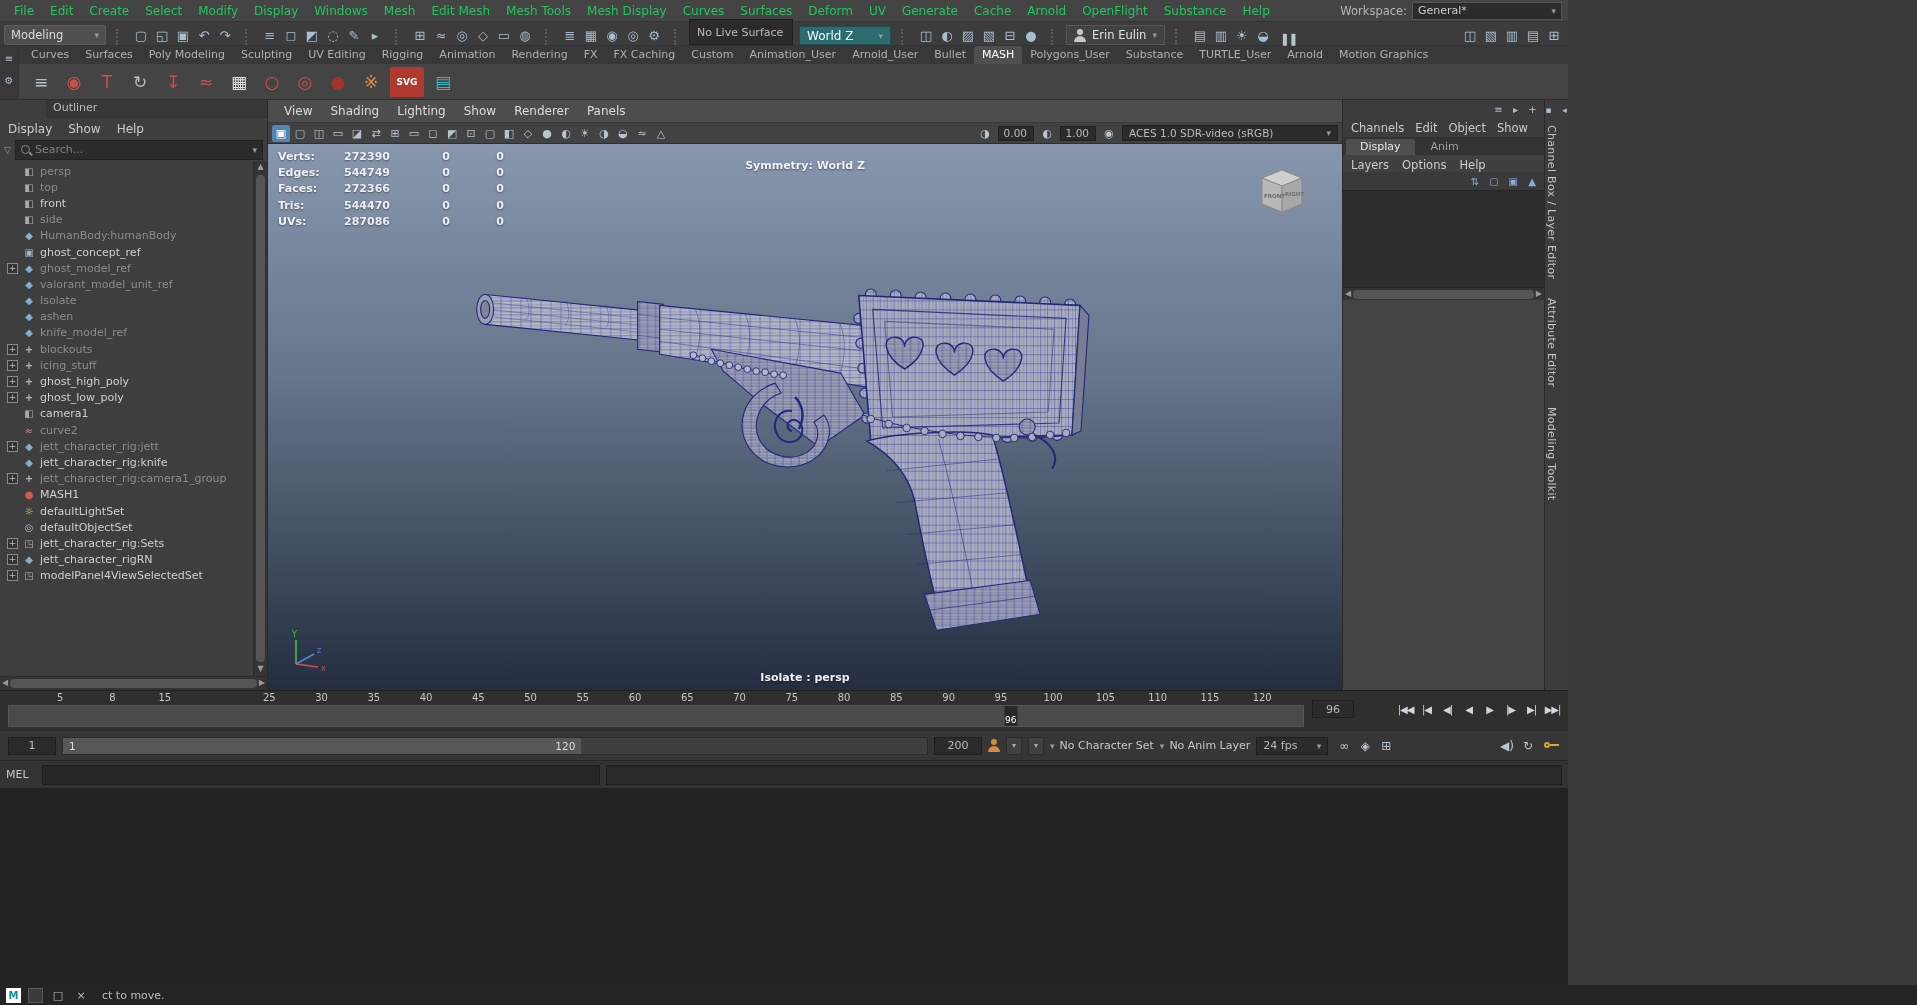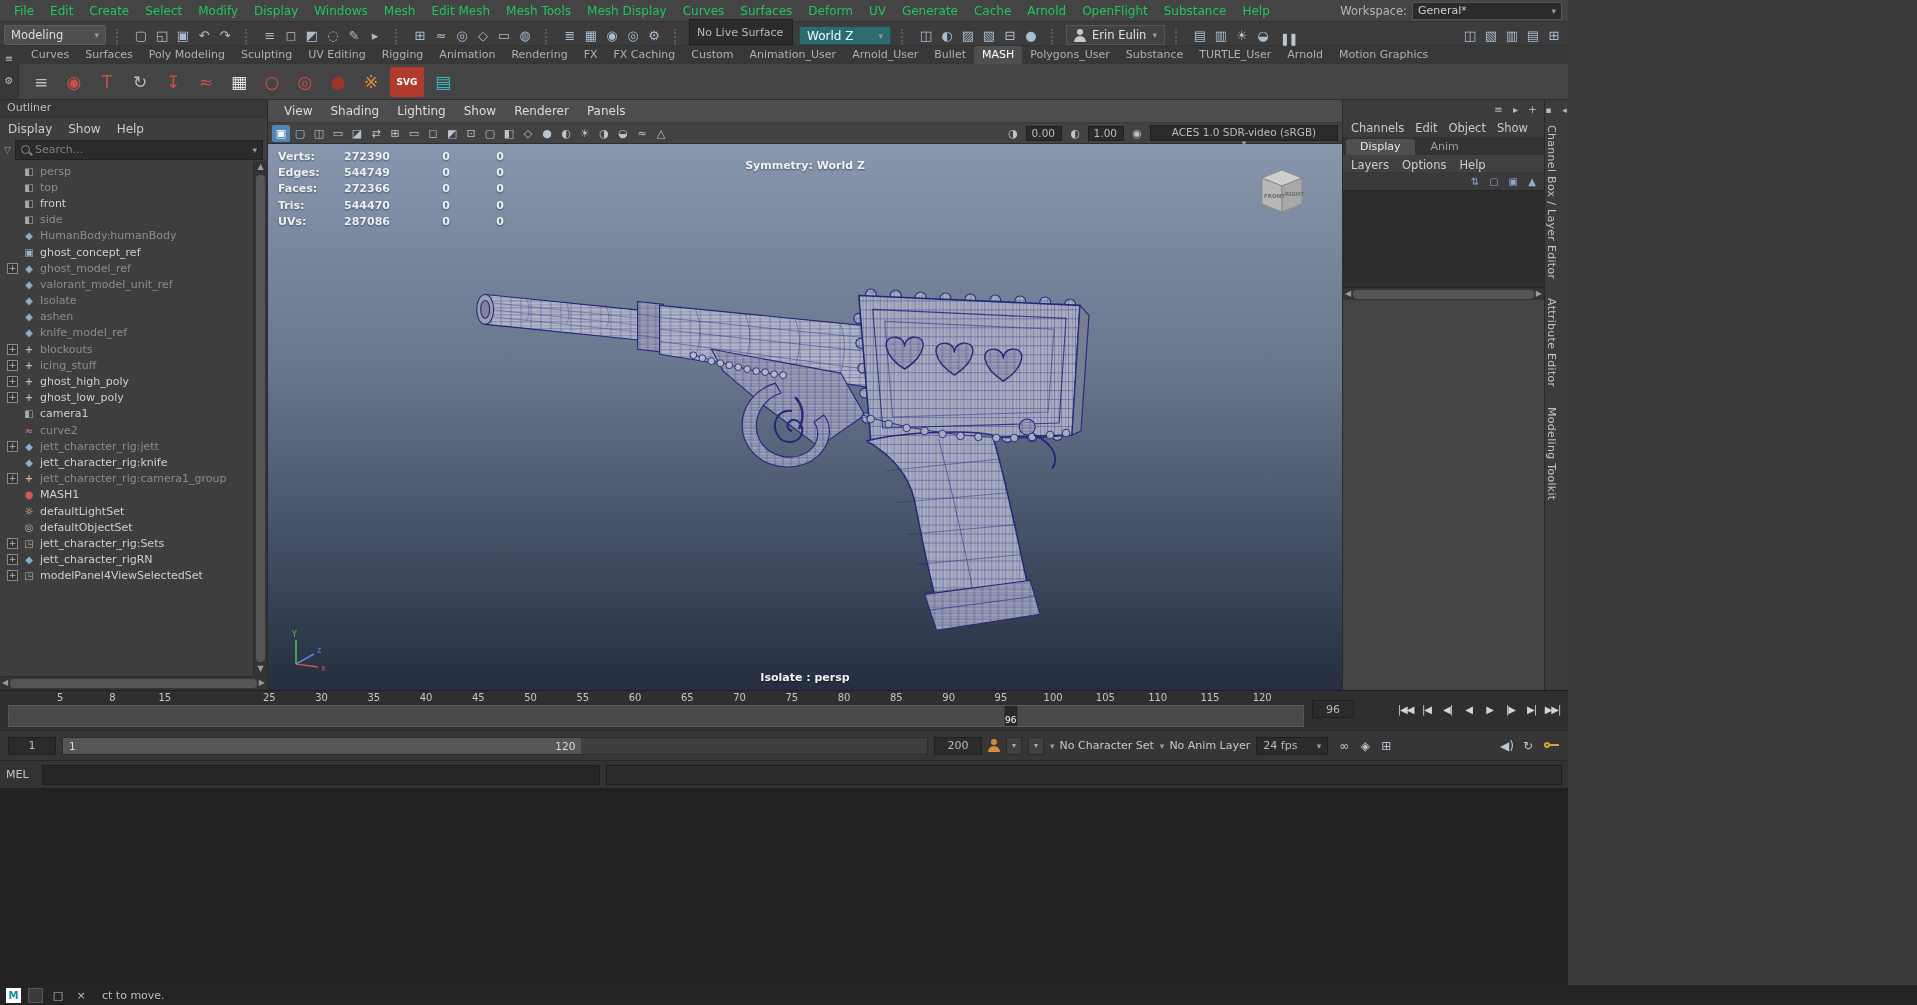--- a/index.html
+++ b/index.html
@@ -47,21 +47,21 @@
   .c-bw{color:#e0e0e0;} .c-grn{color:#7fb84d;} .c-blu{color:#8fa8d8;}
   .c-badge{font-size:9px;background:#b03a2e;color:#fff;padding:1px 3px;border-radius:2px;font-weight:bold;}
   .c-cam{color:#a9a9a9;} .c-ref{color:#86aecb;} .c-grp{color:#b5b5b5;font-weight:bold;}
   .c-crv{color:#d583ad;} .c-mash{color:#cf5b4c;} .c-lgt{color:#d8c878;} .c-set{color:#b5b5b5;} .c-img{color:#9fb4c7;}
 
   
   .main{position:absolute;top:100px;left:0;width:1568px;height:590px;display:flex;}
 
   
   .outliner{width:268px;background:#3e3e3e;display:flex;flex-direction:column;border-right:1px solid #2a2a2a;box-sizing:border-box;}
-  .ol-title{height:15px;background:#373737;font-size:11px;color:#bdbdbd;padding:1px 7px;border-bottom:1px solid #333;}
+  .ol-title{height:15px;background:#373737;font-size:11px;color:#bdbdbd;padding:1px 7px;border-bottom:1px solid #333;margin-left:46px;}
   .ol-menus{display:flex;gap:16px;padding:2px 8px;height:17px;align-items:center;font-size:12px;color:#ccc;}
   .ol-menu-item{cursor:default;}
   .ol-searchrow{display:flex;align-items:center;gap:4px;margin:1px 4px 2px;height:19px;}
   .ol-search{flex:1;display:flex;align-items:center;gap:5px;background:#2b2b2b;border:1px solid #222;height:18px;padding:0 5px;}
   .mag{width:7px;height:7px;border:1.5px solid #8a8a8a;border-radius:50%;position:relative;flex:none;}
   .mag::after{content:"";position:absolute;width:4px;height:1.5px;background:#8a8a8a;transform:rotate(45deg);right:-4px;bottom:-1px;}
   .ol-search .ph{color:#7f7f7f;font-size:11px;flex:1;}
   .ol-body{flex:1;display:flex;min-height:0;}
   .ol-list{flex:1;padding-top:2px;overflow:hidden;}
   .ol-row{display:flex;align-items:center;height:16.2px;padding-left:7px;gap:4px;}
@@ -78,21 +78,21 @@
 
   
   .viewport{flex:1;display:flex;flex-direction:column;min-width:0;border-right:1px solid #2a2a2a;}
   .vp-menus{height:22px;background:#4d4d4d;display:flex;align-items:center;padding:0 8px;gap:2px;border-bottom:1px solid #3a3a3a;}
   .vp-menu-item{font-size:12px;color:#dcdcdc;padding:0 8px;white-space:nowrap;}
   .vp-toolbar{height:20px;background:#424242;display:flex;align-items:center;padding:0 4px;gap:1px;border-bottom:1px solid #2e2e2e;}
   .vp-ico{width:18px;height:17px;font-size:11px;color:#b9c4cf;display:flex;align-items:center;justify-content:center;border-radius:2px;flex:none;}
   .vp-ico.active{background:#5285b5;color:#fff;}
   .vp-right{margin-left:auto;display:flex;align-items:center;gap:4px;}
   .vp-fld{height:15px;padding:0 6px;font-size:10.5px;width:36px;justify-content:flex-end;}
-  .aces-dd{height:16px;width:188px;padding:0 6px;display:flex;justify-content:space-between;align-items:center;font-size:10.5px;flex-direction:column;}
+  .aces-dd{height:16px;width:216px;padding:0 6px;display:flex;justify-content:space-between;align-items:center;font-size:10.5px;}
   .vp-canvas{flex:1;position:relative;overflow:hidden;background:linear-gradient(180deg,#8897ad 0%,#67758d 42%,#242e40 100%);}
   .gun{position:absolute;inset:0;width:100%;height:100%;}
 
   .hud-stats{position:absolute;left:10px;top:4px;font-size:11px;font-weight:bold;color:#eef1f4;text-shadow:0 1px 2px rgba(0,0,0,.45);}
   .hud-row{display:flex;height:16.3px;align-items:center;}
   .hud-label{width:46px;}
   .hud-total{width:66px;text-align:right;}
   .hud-c2{width:60px;text-align:right;}
   .hud-c3{width:54px;text-align:right;}
   .hud-symmetry{position:absolute;top:15px;left:50%;transform:translateX(-50%);font-size:11px;font-weight:bold;color:#f0f2f5;text-shadow:0 1px 2px rgba(0,0,0,.45);}

